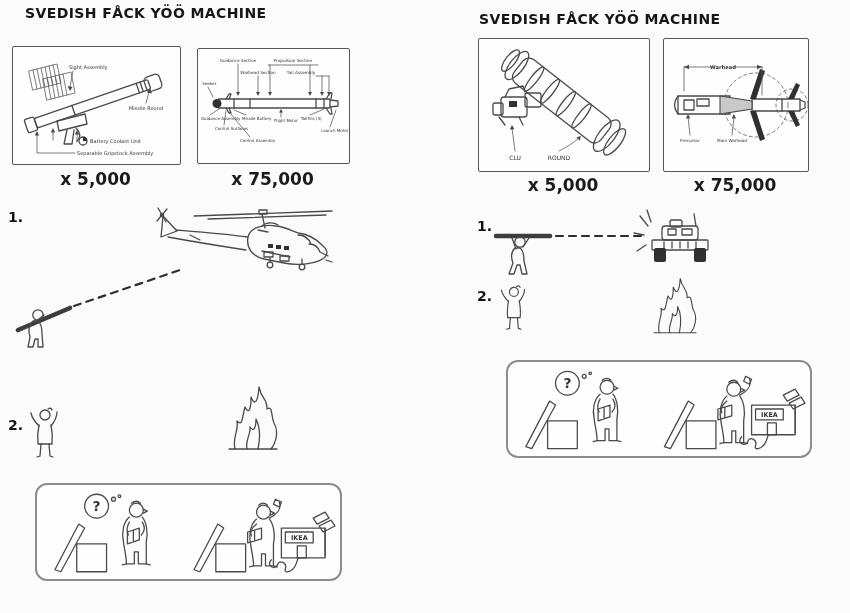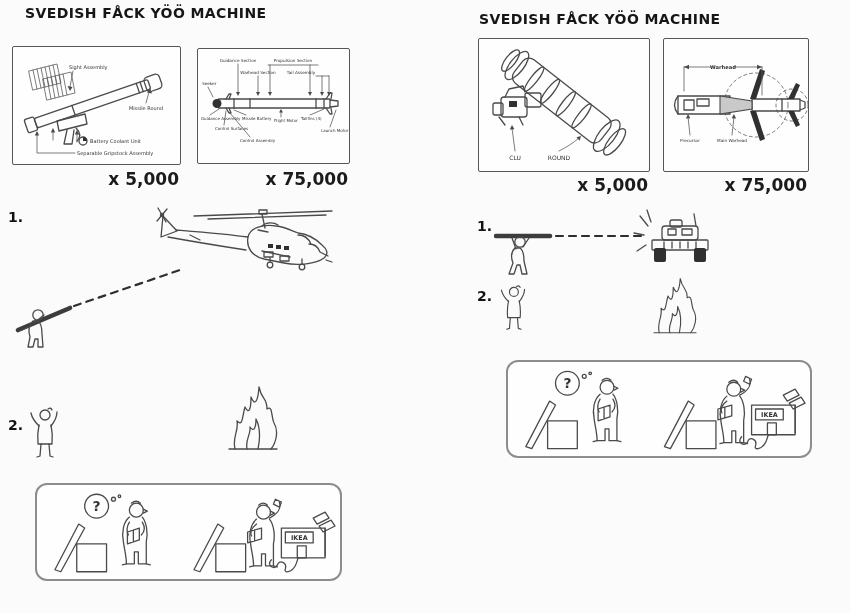--- a/index.html
+++ b/index.html
@@ -1,21 +1,21 @@
 <!DOCTYPE html>
 <html><head>
 <meta charset="utf-8">
 <style>
   html,body{margin:0;padding:0;background:#e8e8e8;}
   #canvas{position:relative;width:850px;height:613px;background:#fbfbfb;overflow:hidden;
           font-family:"DejaVu Sans","Liberation Sans",sans-serif;}
   .col-title{position:absolute;font-weight:bold;font-size:14px;letter-spacing:.4px;color:#161616;white-space:nowrap;}
   .diagram-box{position:absolute;border:1.6px solid #565656;border-radius:2px;background:#fefefe;}
   .diagram-box svg{width:100%;height:100%;display:block;}
-  .caption{position:absolute;text-align:right;font-weight:bold;font-size:17px;color:#1b1b1b;}
+  .caption{position:absolute;text-align:center;font-weight:bold;font-size:17px;color:#1b1b1b;}
   .step-num{position:absolute;font-weight:bold;font-size:14px;color:#111;}
   .scene{position:absolute;}
   .scene svg,.icon svg{width:100%;height:100%;display:block;}
   .icon{position:absolute;}
   .ikea-panel{position:absolute;border:2px solid #8d8d8d;border-radius:12px;background:#fefefe;}
   .ikea-panel svg{width:100%;height:100%;display:block;}
   .ln{stroke:#4a4a4a;fill:none;stroke-width:1.3;stroke-linecap:round;stroke-linejoin:round;}
   .lnthin{stroke:#5a5a5a;fill:none;stroke-width:.8;stroke-linecap:round;stroke-linejoin:round;}
   .dk{fill:#303030;stroke:none;}
   .arr{fill:#4a4a4a;stroke:none;}

